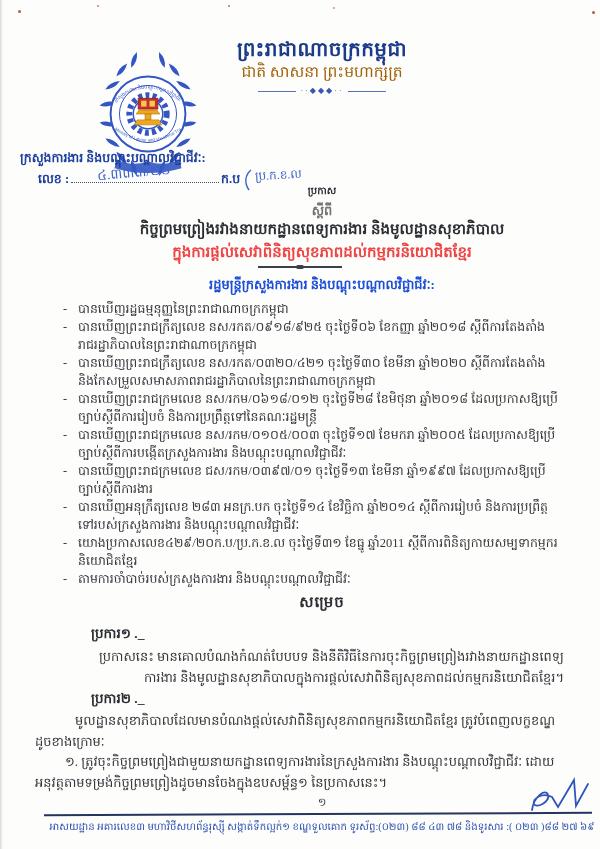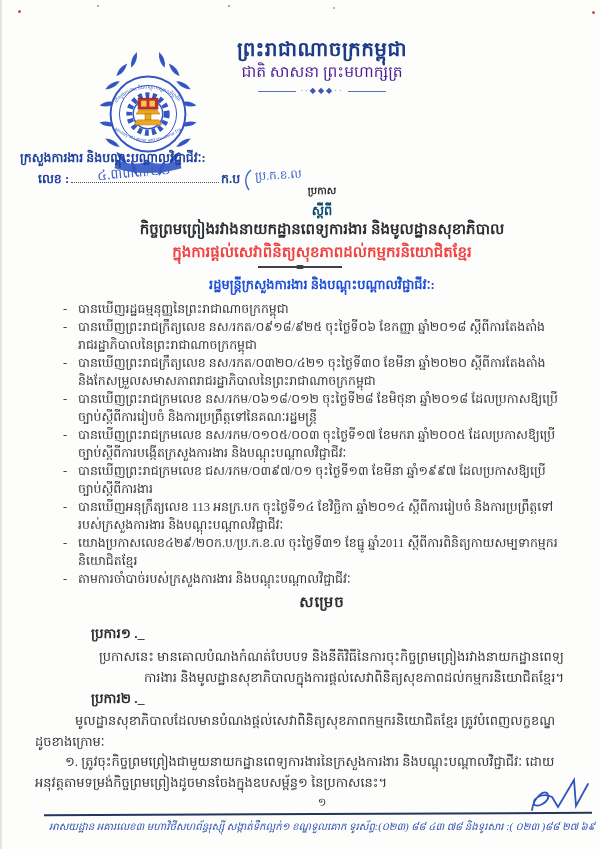--- a/index.html
+++ b/index.html
@@ -11,39 +11,39 @@
   }
   .page::before{ 
     content:"";position:absolute;left:0;top:0;bottom:0;width:3px;
     background:linear-gradient(to right,#d9d9d6,rgba(255,255,255,0));
   }
   .abs{position:absolute;}
   .center{left:0;right:0;text-align:center;padding-left:44px;}
 
   
   .kingdom-title{top:36px;font-size:20px;font-weight:bold;color:#1c3a8a;letter-spacing:.5px;}
-  .kingdom-motto{top:62px;font-size:15.5px;color:#4c1d95;}
+  .kingdom-motto{top:62px;font-size:15.5px;color:#a16207;}
   .ornament{top:86px;font-size:8px;color:#3a57b5;letter-spacing:2px;}
   .ornament .bar{display:inline-block;vertical-align:middle;width:38px;height:1px;background:#5871bb;margin:0 4px;}
 
   
   .logo{left:84px;top:44px;width:128px;height:140px;}
 
   
   .ministry-name{left:20px;top:150px;font-size:12.5px;font-weight:bold;color:#1d3f9e;}
   .num-line{left:38px;top:169px;font-size:12.5px;font-weight:bold;color:#1d3f9e;white-space:nowrap;}
   .dotted{display:inline-block;position:relative;width:148px;height:13px;border-bottom:1.4px dotted #46506e;margin:0 2px;vertical-align:baseline;}
   .hand{font-weight:normal;color:#3f63c8;}
   .hand-num{position:absolute;left:26px;top:-6px;font-size:14px;transform:rotate(-5deg);white-space:nowrap;}
   .hand-code{font-size:12px;position:relative;top:-4px;margin-left:2px;transform:rotate(-3deg);display:inline-block;}
   .pen-stroke{display:inline-block;vertical-align:-8px;margin-left:3px;}
 
   
   .prakas-heading{top:184px;font-size:10px;font-weight:bold;color:#2b2e33;}
-  .prakas-sub{top:202px;font-size:13px;font-weight:bold;color:#0c4a6e;}
+  .prakas-sub{top:202px;font-size:13px;font-weight:bold;color:#737373;}
   .prakas-title1{top:219px;font-size:15px;font-weight:bold;color:#2b2e33;}
   .prakas-title2{top:242px;font-size:15px;font-weight:bold;color:#ef4444;}
   .mini-divider{top:266px;left:258px;width:84px;height:1.6px;background:#3c4046;}
   .mini-divider::after{content:"";position:absolute;left:38px;top:-1.4px;width:8px;height:4px;background:#3c4046;border-radius:2px;}
   .issuer{top:276px;font-size:13px;font-weight:bold;color:#1d4ed8;}
 
   
   .citations{left:63px;right:40px;top:300px;list-style:none;margin:0;padding:0;}
   .citations li{display:flex;gap:7px;font-size:12.5px;line-height:18px;color:#34373b;}
   .citations .dash{flex:0 0 8px;}
@@ -53,21 +53,21 @@
   .art-label{left:45px;font-size:13.5px;font-weight:bold;color:#2b2e33;margin-left:46px;}
   .art-text{left:35px;right:36px;font-size:13px;line-height:21px;text-indent:40px;color:#34373b;}
   .lbl1{top:625px;} .txt1{top:646px;text-align:right;}
   .lbl2{top:690px;} .txt2{top:710px;}
   .item1{top:751px;left:35px;right:36px;font-size:13px;line-height:21px;text-indent:30px;color:#34373b;}
 
   
   .page-num{top:795px;font-size:11.5px;color:#3a3f45;}
   .sep-line{top:813px;left:44px;right:8px;height:2px;background:#26355e;transform:rotate(-.25deg);}
   .signature{right:6px;top:776px;width:72px;height:46px;}
-  .footer-address{top:820px;font-size:10.2px;font-style:italic;color:#2b4fb0;}
+  .footer-address{top:820px;font-size:10.2px;color:#2b4fb0;}
 
   .noise{position:absolute;border-radius:50%;}
 </style>
 </head>
 <body>
 
 <div class="page">
 
   <div class="noise" style="left:18px;top:10px;width:3px;height:3px;background:#c05548;"></div>
   <div class="noise" style="left:97px;top:5px;width:2px;height:2px;background:#d4776a;"></div>
@@ -161,21 +161,21 @@
     <li>
         <span class="dash">-</span>
         <span>បានឃើញព្រះរាជក្រមលេខ នស/រកម/០១០៥/០០៣ ចុះថ្ងៃទី១៧ ខែមករា ឆ្នាំ២០០៥ ដែលប្រកាសឱ្យប្រើច្បាប់ស្តីពីការបង្កើតក្រសួងការងារ និងបណ្តុះបណ្តាលវិជ្ជាជីវៈ</span>
       </li>
     <li>
         <span class="dash">-</span>
         <span>បានឃើញព្រះរាជក្រមលេខ ជស/រកម/០៣៩៧/០១ ចុះថ្ងៃទី១៣ ខែមីនា ឆ្នាំ១៩៩៧ ដែលប្រកាសឱ្យប្រើច្បាប់ស្តីពីការងារ</span>
       </li>
     <li>
         <span class="dash">-</span>
-        <span>បានឃើញអនុក្រឹត្យលេខ 113 អនក្រ.បក ចុះថ្ងៃទី១៤ ខែវិច្ឆិកា ឆ្នាំ២០១៤ ស្តីពីការរៀបចំ និងការប្រព្រឹត្តទៅរបស់ក្រសួងការងារ និងបណ្តុះបណ្តាលវិជ្ជាជីវៈ</span>
+        <span>បានឃើញអនុក្រឹត្យលេខ ២៨៣ អនក្រ.បក ចុះថ្ងៃទី១៤ ខែវិច្ឆិកា ឆ្នាំ២០១៤ ស្តីពីការរៀបចំ និងការប្រព្រឹត្តទៅរបស់ក្រសួងការងារ និងបណ្តុះបណ្តាលវិជ្ជាជីវៈ</span>
       </li>
     <li>
         <span class="dash">-</span>
         <span>យោងប្រកាសលេខ៤២៩/២០ក.ប/ប្រ.ក.ខ.ល ចុះថ្ងៃទី៣១ ខែធ្នូ ឆ្នាំ2011 ស្តីពីការពិនិត្យកាយសម្បទាកម្មករនិយោជិតខ្មែរ</span>
       </li>
     <li>
         <span class="dash">-</span>
         <span>តាមការចាំបាច់របស់ក្រសួងការងារ និងបណ្តុះបណ្តាលវិជ្ជាជីវៈ</span>
       </li>
   </ul>

